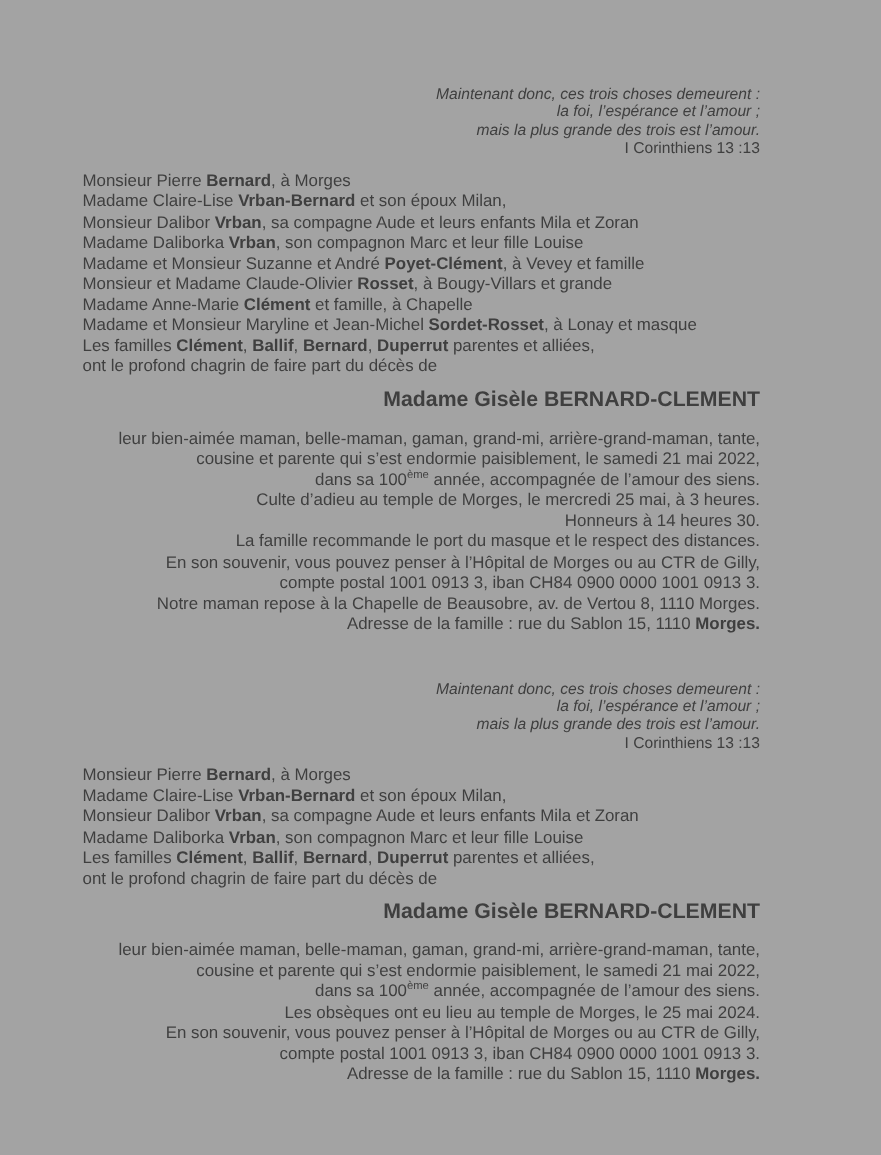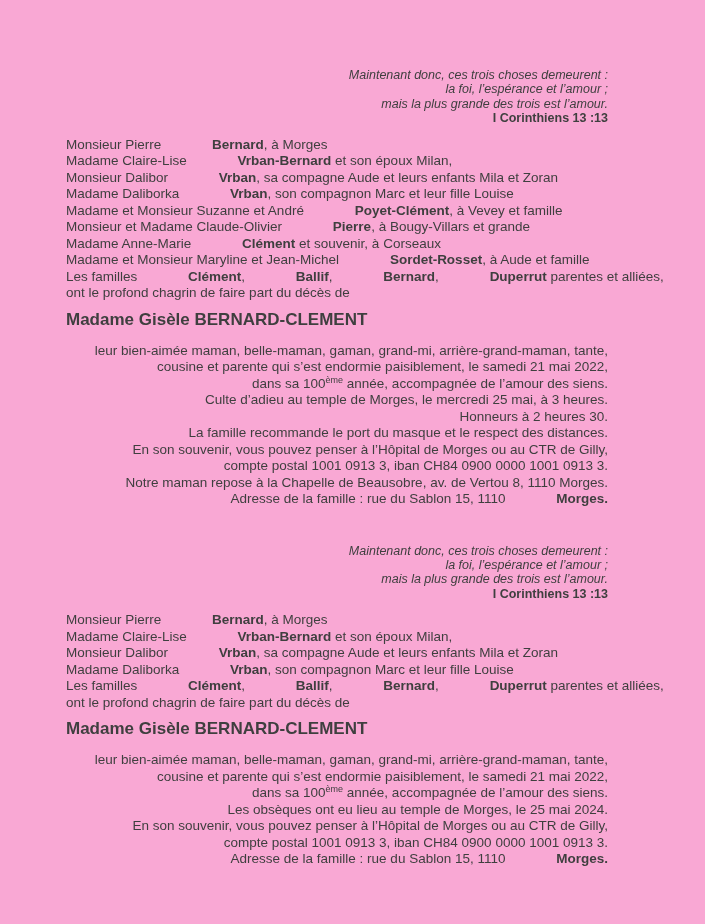--- a/index.html
+++ b/index.html
@@ -5,66 +5,64 @@
   html, body {
     margin: 0;
     padding: 0;
     background: #ffffff;
   }
   .page {
     position: relative;
     width: 705px;
     height: 924px;
     box-sizing: border-box;
-    background: #f9a8d4;
+    background: #a3a3a3;
     padding: 68px 97px 0 66px;
     overflow: hidden;
     font-family: "Liberation Sans", sans-serif;
     color: #3f3f3f;
   }
   .announcement + .announcement {
     margin-top: 36px;
   }
   .epigraph {
     text-align: right;
     font-size: 12.5px;
     line-height: 14.4px;
   }
   .epi-line {
     font-style: italic;
   }
   .epi-cite {
     font-style: normal;
-    font-weight: bold;
   }
   .family-list {
     margin-top: 11px;
     font-size: 13.5px;
     line-height: 16.5px;
     text-align: left;
   }
   .deceased {
     margin: 8px 0 0 0;
     font-size: 17px;
     line-height: 20px;
     font-weight: bold;
-    text-align: left;
+    text-align: right;
   }
   .body-text {
     margin-top: 13px;
     font-size: 13.5px;
     line-height: 16.5px;
     text-align: right;
   }
   .line {
     white-space: nowrap;
   }
   .line b {
     font-weight: bold;
-    margin-left: 47px;
   }
   .line sup {
     font-size: 9px;
     line-height: 0;
   }
 </style>
 </head>
 <body>
 
 <div class="page">
@@ -75,33 +73,33 @@
       <div class="epi-line">la foi, l’espérance et l’amour ;</div>
       <div class="epi-line">mais la plus grande des trois est l’amour.</div>
       <div class="epi-cite">I Corinthiens 13 :13</div>
     </div>
     <div class="family-list">
         <div class="line"><span>Monsieur Pierre </span><b>Bernard</b><span>, à Morges</span></div>
         <div class="line"><span>Madame Claire-Lise </span><b>Vrban-Bernard</b><span> et son époux Milan,</span></div>
         <div class="line"><span>Monsieur Dalibor </span><b>Vrban</b><span>, sa compagne Aude et leurs enfants Mila et Zoran</span></div>
         <div class="line"><span>Madame Daliborka </span><b>Vrban</b><span>, son compagnon Marc et leur fille Louise</span></div>
         <div class="line"><span>Madame et Monsieur Suzanne et André </span><b>Poyet-Clément</b><span>, à Vevey et famille</span></div>
-        <div class="line"><span>Monsieur et Madame Claude-Olivier </span><b>Pierre</b><span>, à Bougy-Villars et grande</span></div>
-        <div class="line"><span>Madame Anne-Marie </span><b>Clément</b><span> et souvenir, à Corseaux</span></div>
-        <div class="line"><span>Madame et Monsieur Maryline et Jean-Michel </span><b>Sordet-Rosset</b><span>, à Aude et famille</span></div>
+        <div class="line"><span>Monsieur et Madame Claude-Olivier </span><b>Rosset</b><span>, à Bougy-Villars et grande</span></div>
+        <div class="line"><span>Madame Anne-Marie </span><b>Clément</b><span> et famille, à Chapelle</span></div>
+        <div class="line"><span>Madame et Monsieur Maryline et Jean-Michel </span><b>Sordet-Rosset</b><span>, à Lonay et masque</span></div>
         <div class="line"><span>Les familles </span><b>Clément</b><span>, </span><b>Ballif</b><span>, </span><b>Bernard</b><span>, </span><b>Duperrut</b><span> parentes et alliées,</span></div>
         <div class="line"><span>ont le profond chagrin de faire part du décès de</span></div>
       </div>
     <h1 class="deceased">Madame Gisèle BERNARD-CLEMENT</h1>
     <div class="body-text">
         <div class="line"><span>leur bien-aimée maman, belle-maman, gaman, grand-mi, arrière-grand-maman, tante,</span></div>
         <div class="line"><span>cousine et parente qui s’est endormie paisiblement, le samedi 21 mai 2022,</span></div>
         <div class="line"><span>dans sa 100</span><sup>ème</sup><span> année, accompagnée de l’amour des siens.</span></div>
         <div class="line"><span>Culte d’adieu au temple de Morges, le mercredi 25 mai, à 3 heures.</span></div>
-        <div class="line"><span>Honneurs à 2 heures 30.</span></div>
+        <div class="line"><span>Honneurs à 14 heures 30.</span></div>
         <div class="line"><span>La famille recommande le port du masque et le respect des distances.</span></div>
         <div class="line"><span>En son souvenir, vous pouvez penser à l’Hôpital de Morges ou au CTR de Gilly,</span></div>
         <div class="line"><span>compte postal 1001 0913 3, iban CH84 0900 0000 1001 0913 3.</span></div>
         <div class="line"><span>Notre maman repose à la Chapelle de Beausobre, av. de Vertou 8, 1110 Morges.</span></div>
         <div class="line"><span>Adresse de la famille : rue du Sablon 15, 1110 </span><b>Morges.</b></div>
       </div>
   </section>
 
   <section class="announcement">
     <div class="epigraph">

